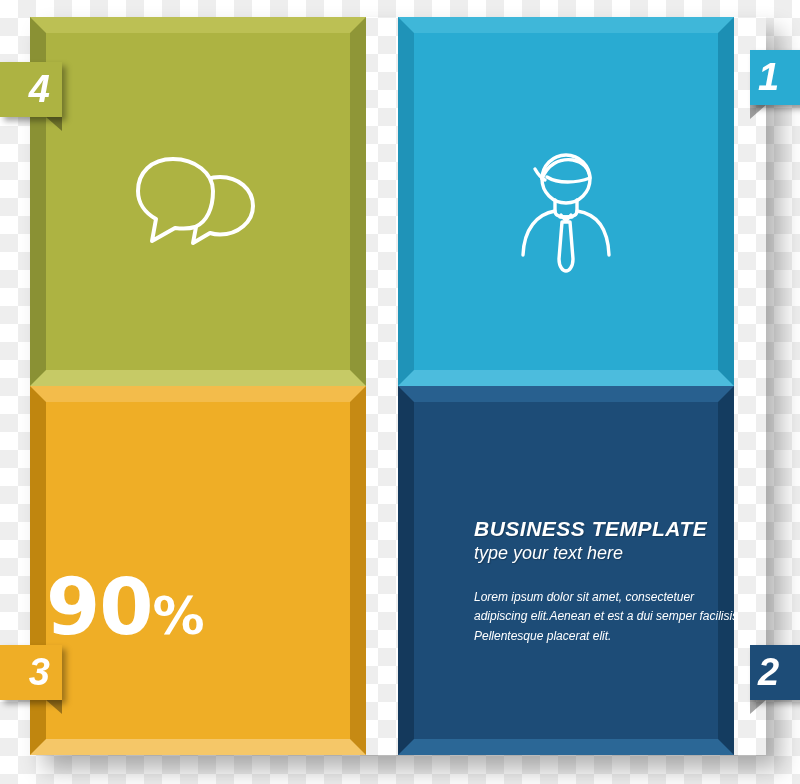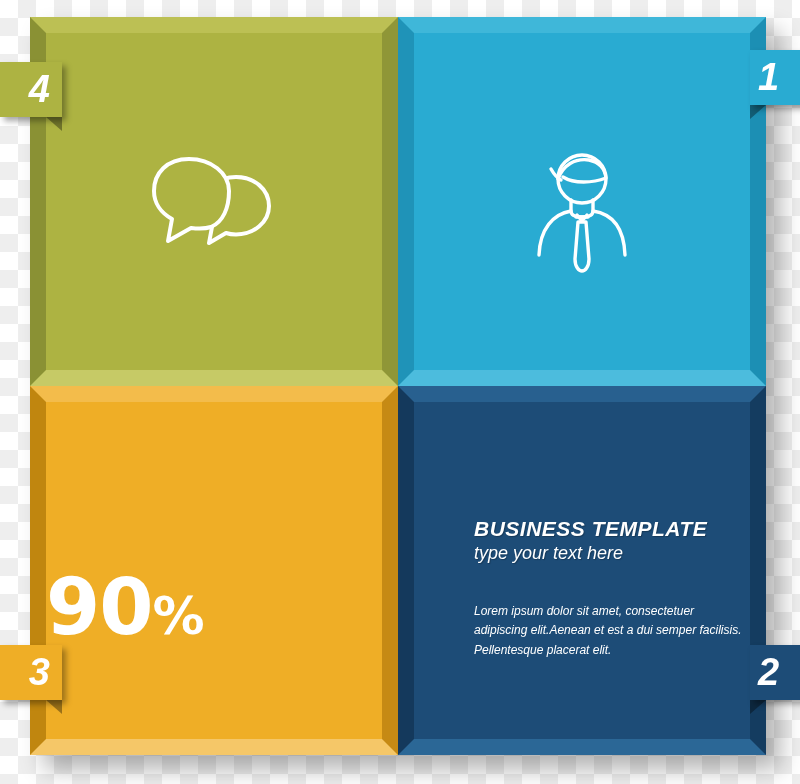--- a/index.html
+++ b/index.html
@@ -31,21 +31,21 @@
   #infographic {
     position: absolute;
     left: 30px;
     top: 17px;
     width: 736px;
     height: 738px;
   }
 
   .quadrant {
     position: absolute;
-    width: 368px;
+    width: 336px;
     height: 369px;
     overflow: hidden;
   }
   .q-tl { left: 0;     top: 0; }
   .q-tr { left: 368px; top: 0; }
   .q-bl { left: 0;     top: 369px; }
   .q-br { left: 368px; top: 369px; }
 
   
   .bevel {
@@ -155,21 +155,21 @@
     font-weight: bold;
     font-style: italic;
     letter-spacing: 0.5px;
     margin: 0 0 2px 0;
     text-shadow: 1px 1px 1px rgba(0,0,0,0.25);
   }
   .tb-sub {
     font-size: 18px;
     font-style: italic;
     font-weight: normal;
-    margin: 0 0 38px 0;
+    margin: 0 0 24px 0;
     text-shadow: 1px 1px 1px rgba(0,0,0,0.25);
   }
   .tb-body {
     font-size: 12px;
     font-style: italic;
     line-height: 1.62;
     margin: 0;
     color: #ffffff;
   }
 </style>

